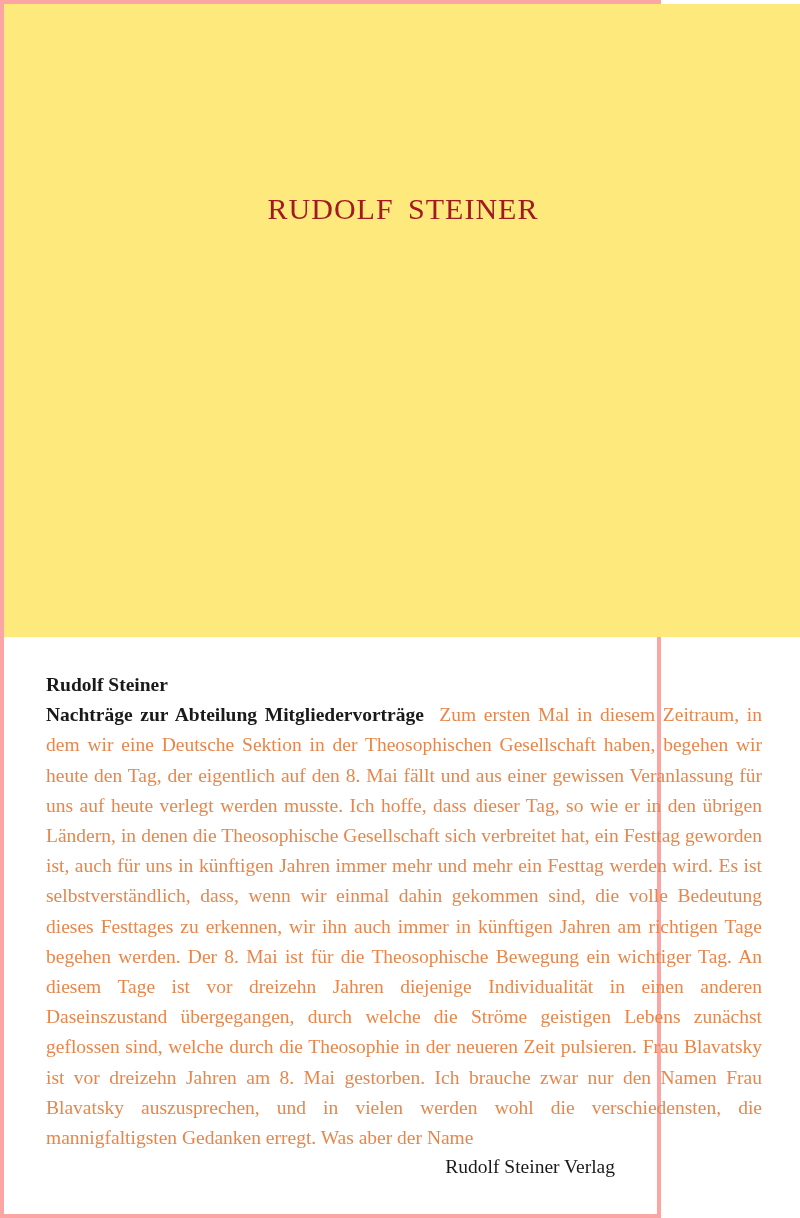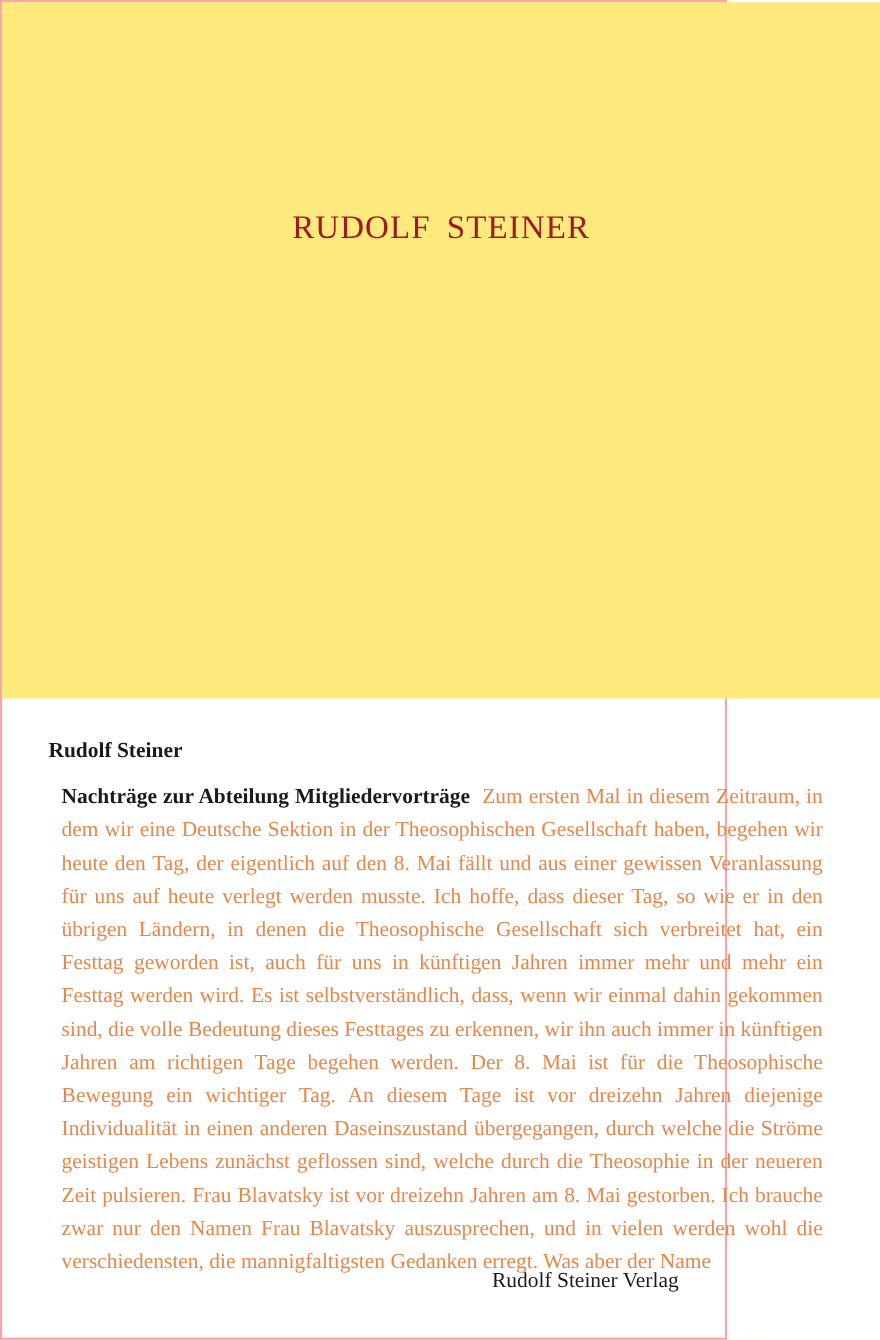--- a/index.html
+++ b/index.html
@@ -1,40 +1,40 @@
 <!DOCTYPE html>
 <html><head>
 <meta charset="utf-8">
 <style>
   html, body { margin: 0; padding: 0; }
   body { width: 800px; height: 1218px; overflow: hidden; background: #ffffff; }
   .cover {
     position: relative; width: 661px; height: 1218px; box-sizing: border-box;
-    border: 2px solid #fca5a5; background: #ffffff;
+    border: 4px solid #fca5a5; background: #ffffff;
   }
   .top {
     position: absolute; left: 0; top: 0; width: 798px; height: 633px;
     background: #fee97c;
   }
   .author-top {
     position: absolute; top: 188px; left: 0; width: 100%; text-align: center;
     font-family: "Liberation Serif", serif; color: #a11a22;
     font-size: 30px; letter-spacing: 1px; word-spacing: 6px;
   }
   .title-top {
     position: absolute; top: 280px; left: 0; width: 100%; text-align: center;
     font-family: "Liberation Serif", serif; color: #a11a22;
     font-size: 30px; line-height: 48px; letter-spacing: 0.5px; word-spacing: 6px;
   }
   .bottom {
     position: absolute; left: 42px; top: 666px; width: 716px;
     font-family: "Liberation Serif", serif; font-size: 19.5px; line-height: 30.2px;
   }
   .b-author { color: #1a1a1a; font-weight: bold; display:block; }
-  .b-body { text-align: justify; text-align-last: left; margin: 12px; }
+  .b-body { text-align: justify; text-align-last: left; margin: 0; }
   .b-title { color: #1a1a1a; font-weight: bold; }
   .b-text { color: #e8864a; }
   .publisher {
     position: absolute; right: 42px; top: 1152px;
     font-family: "Liberation Serif", serif; font-size: 19.5px; color: #1a1a1a;
   }
 </style>
 </head>
 <body>
 

